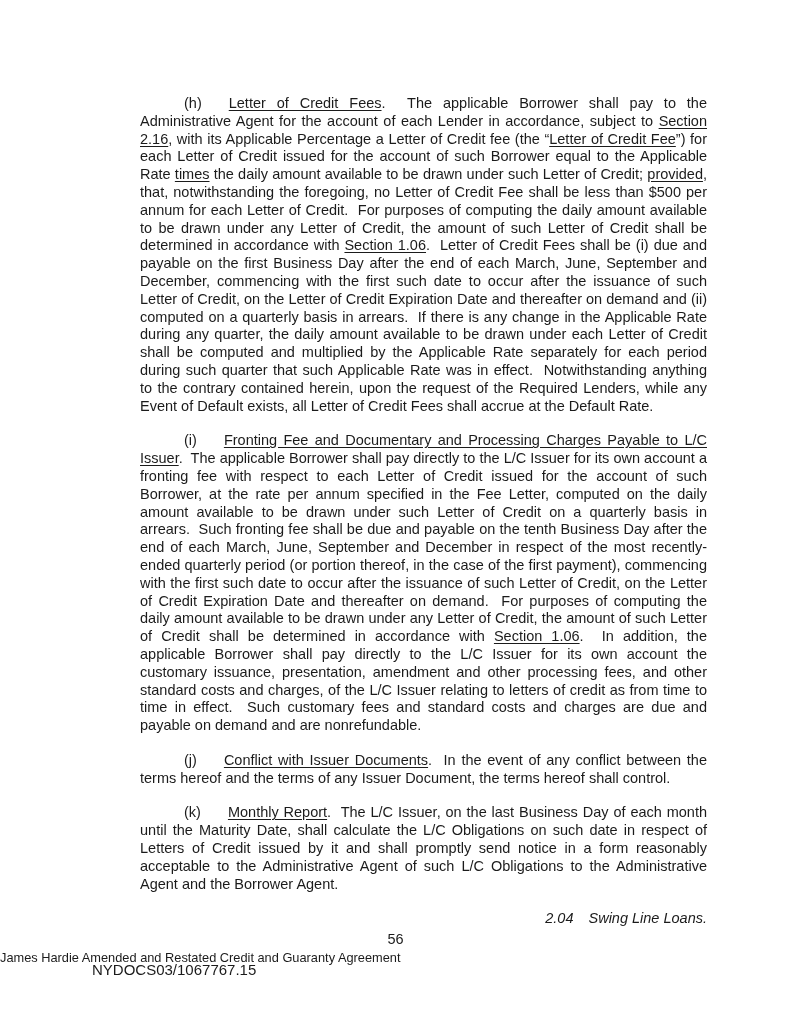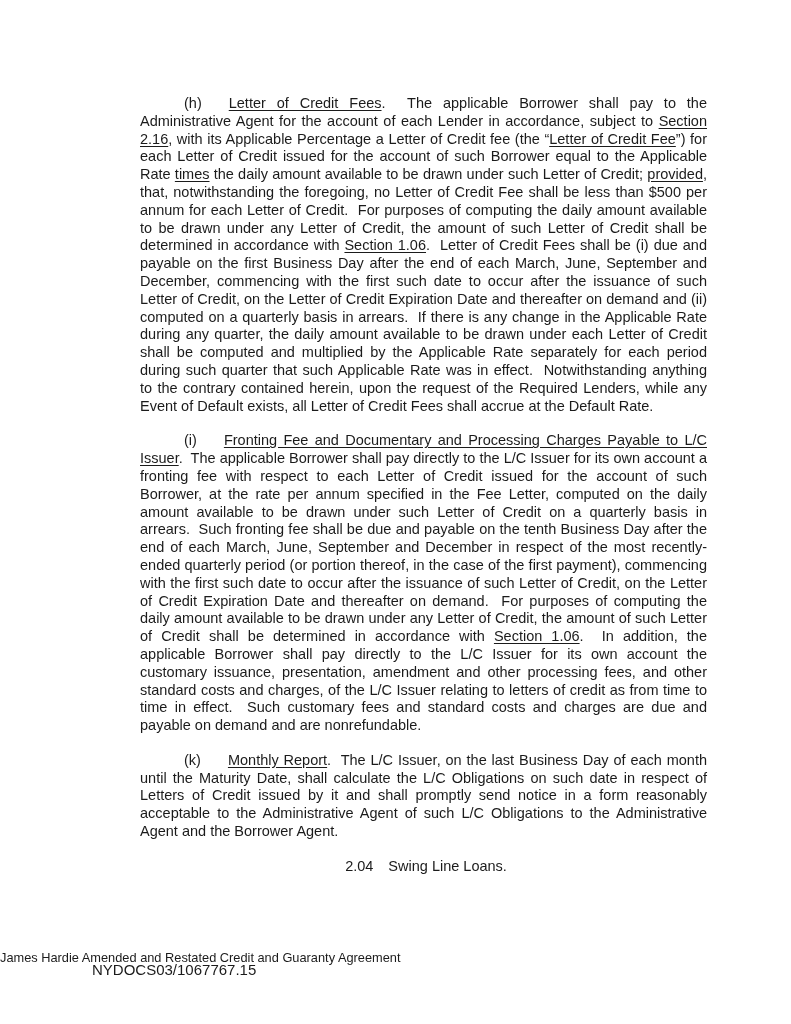--- a/index.html
+++ b/index.html
@@ -20,23 +20,24 @@
     margin-left: 7px;
   }
   .para {
     font-size: 14.5px;
     line-height: 17.8px;
     text-align: justify;
     margin: 0 0 17px 0;
     text-indent: 44px;
   }
   .section-line {
-    text-align: center;
+    text-align: right;
     text-indent: 5px;
     margin-bottom: 0;
+    font-style: italic;
   }
   .u { text-decoration: underline; text-underline-offset: 1.5px; }
   .tab { display: inline-block; width: 27px; }
   .page-number {
     position: absolute;
     top: 931px;
     left: 0;
     width: 100%;
     text-align: center;
     font-size: 14.5px;
@@ -56,21 +57,23 @@
     font-size: 15px;
   }
 </style>
 </head>
 <body>
 
 <div class="page">
   <div class="text-block">
     <p class="para"><span>(h)</span><span class="tab"></span><span class="u">Letter of Credit Fees</span><span>.&nbsp; The applicable Borrower shall pay to the Administrative Agent for the account of each Lender in accordance, subject to </span><span class="u">Section 2.16</span><span>, with its Applicable Percentage a Letter of Credit fee (the “</span><span class="u">Letter of Credit Fee</span><span>”) for each Letter of Credit issued for the account of such Borrower equal to the Applicable Rate </span><span class="u">times</span><span> the daily amount available to be drawn under such Letter of Credit; </span><span class="u">provided</span><span>, that, notwithstanding the foregoing, no Letter of Credit Fee shall be less than $500 per annum for each Letter of Credit.&nbsp; For purposes of computing the daily amount available to be drawn under any Letter of Credit, the amount of such Letter of Credit shall be determined in accordance with </span><span class="u">Section 1.06</span><span>.&nbsp; Letter of Credit Fees shall be (i) due and payable on the first Business Day after the end of each March, June, September and December, commencing with the first such date to occur after the issuance of such Letter of Credit, on the Letter of Credit Expiration Date and thereafter on demand and (ii) computed on a quarterly basis in arrears.&nbsp; If there is any change in the Applicable Rate during any quarter, the daily amount available to be drawn under each Letter of Credit shall be computed and multiplied by the Applicable Rate separately for each period during such quarter that such Applicable Rate was in effect.&nbsp; Notwithstanding anything to the contrary contained herein, upon the request of the Required Lenders, while any Event of Default exists, all Letter of Credit Fees shall accrue at the Default Rate.</span></p>
     <p class="para"><span>(i)</span><span class="tab"></span><span class="u">Fronting Fee and Documentary and Processing Charges Payable to L/C Issuer</span><span>.&nbsp; The applicable Borrower shall pay directly to the L/C Issuer for its own account a fronting fee with respect to each Letter of Credit issued for the account of such Borrower, at the rate per annum specified in the Fee Letter, computed on the daily amount available to be drawn under such Letter of Credit on a quarterly basis in arrears.&nbsp; Such fronting fee shall be due and payable on the tenth Business Day after the end of each March, June, September and December in respect of the most recently-ended quarterly period (or portion thereof, in the case of the first payment), commencing with the first such date to occur after the issuance of such Letter of Credit, on the Letter of Credit Expiration Date and thereafter on demand.&nbsp; For purposes of computing the daily amount available to be drawn under any Letter of Credit, the amount of such Letter of Credit shall be determined in accordance with </span><span class="u">Section 1.06</span><span>.&nbsp; In addition, the applicable Borrower shall pay directly to the L/C Issuer for its own account the customary issuance, presentation, amendment and other processing fees, and other standard costs and charges, of the L/C Issuer relating to letters of credit as from time to time in effect.&nbsp; Such customary fees and standard costs and charges are due and payable on demand and are nonrefundable.</span></p>
+    <p class="para"><span>(j)</span><span class="tab"></span><span class="u">Conflict with Issuer Documents</span><span>.&nbsp; In the event of any conflict between the terms hereof and the terms of any Issuer Document, the terms hereof shall control.</span></p>
     <p class="para"><span>(k)</span><span class="tab"></span><span class="u">Monthly Report</span><span>.&nbsp; The L/C Issuer, on the last Business Day of each month until the Maturity Date, shall calculate the L/C Obligations on such date in respect of Letters of Credit issued by it and shall promptly send notice in a form reasonably acceptable to the Administrative Agent of such L/C Obligations to the Administrative Agent and the Borrower Agent.</span></p>
     <p class="para section-line"><span>2.04</span><span class="tab" style="width: 15px;"></span><span>Swing Line Loans.</span></p>
   </div>
 
+  <div class="page-number">56</div>
 
   <div class="footer-title">James Hardie Amended and Restated Credit and Guaranty Agreement</div>
 
   <div class="doc-id">NYDOCS03/1067767.15</div>
 </div>
 
 </body></html>

